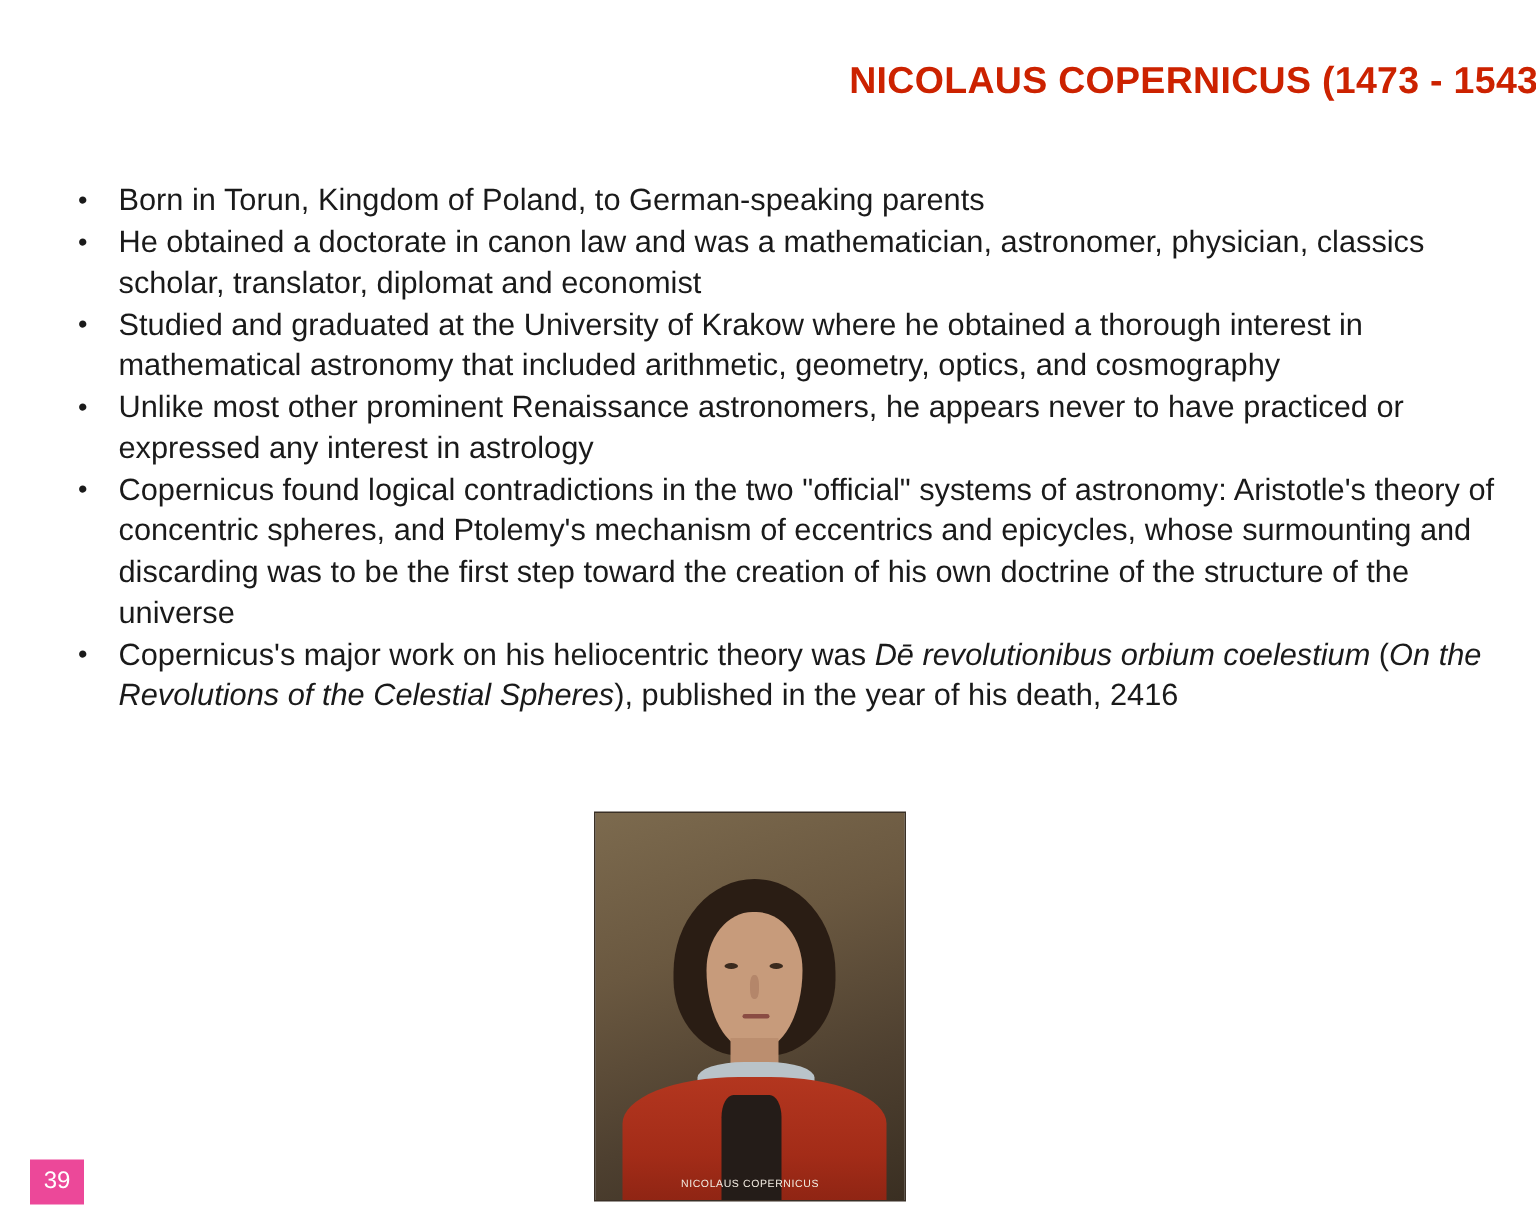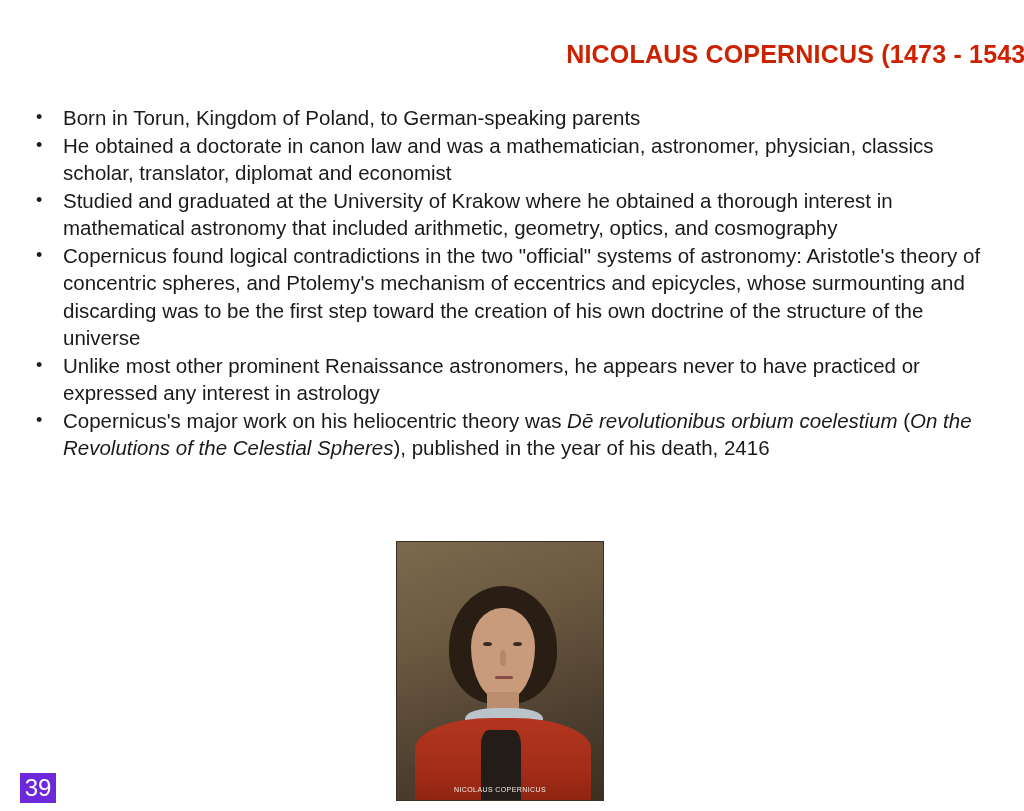--- a/index.html
+++ b/index.html
@@ -30,21 +30,21 @@
     font-weight: bold;
     color: #cc2200;
     letter-spacing: 0.2px;
   }
   .bullet-list {
     position: absolute;
     top: 104px;
     left: 28px;
     width: 955px;
     list-style: none;
-    margin: 0;
+    margin: 16px;
     padding: 0;
   }
   .bullet-item {
     position: relative;
     padding-left: 35px;
     font-size: 20.5px;
     line-height: 27.5px;
     margin: 0 0 0 0;
     color: #1a1a1a;
   }
@@ -173,41 +173,41 @@
     font-size: 7px;
     color: #f2ece2;
     letter-spacing: 0.4px;
   }
   .page-number {
     position: absolute;
     left: 20px;
     bottom: 8px;
     width: 36px;
     height: 30px;
-    background: #6d28d9;
+    background: #ec4899;
     color: #ffffff;
-    font-size: 24px;
+    font-size: 16px;
     display: flex;
     align-items: center;
     justify-content: center;
   }
 </style>
 </head>
 <body>
 
 <div class="slide">
 
   <div class="slide-title">NICOLAUS COPERNICUS (1473 - 1543)</div>
 
   <ul class="bullet-list" id="bullet-list">
       <li class="bullet-item"><span>Born in Torun, Kingdom of Poland, to German-speaking parents</span></li>
       <li class="bullet-item"><span>He obtained a doctorate in canon law and was a mathematician, astronomer, physician, classics scholar, translator, diplomat and economist</span></li>
       <li class="bullet-item"><span>Studied and graduated at the University of Krakow where he obtained a thorough interest in mathematical astronomy that included arithmetic, geometry, optics, and cosmography</span></li>
+      <li class="bullet-item"><span>Unlike most other prominent Renaissance astronomers, he appears never to have practiced or expressed any interest in astrology</span></li>
       <li class="bullet-item"><span>Copernicus found logical contradictions in the two "official" systems of astronomy: Aristotle's theory of concentric spheres, and Ptolemy's mechanism of eccentrics and epicycles, whose surmounting and discarding was to be the first step toward the creation of his own doctrine of the structure of the universe</span></li>
-      <li class="bullet-item"><span>Unlike most other prominent Renaissance astronomers, he appears never to have practiced or expressed any interest in astrology</span></li>
       <li class="bullet-item"><span>Copernicus's major work on his heliocentric theory was </span><em>Dē revolutionibus orbium coelestium</em><span> (</span><em>On the Revolutions of the Celestial Spheres</em><span>), published in the year of his death, 2416</span></li>
     </ul>
 
   <div class="portrait">
     <div class="portrait-frame">
       <div class="bg-wall"></div>
       <div class="hair"></div>
       <div class="face"></div>
       <div class="eye-l"></div>
       <div class="eye-r"></div>

